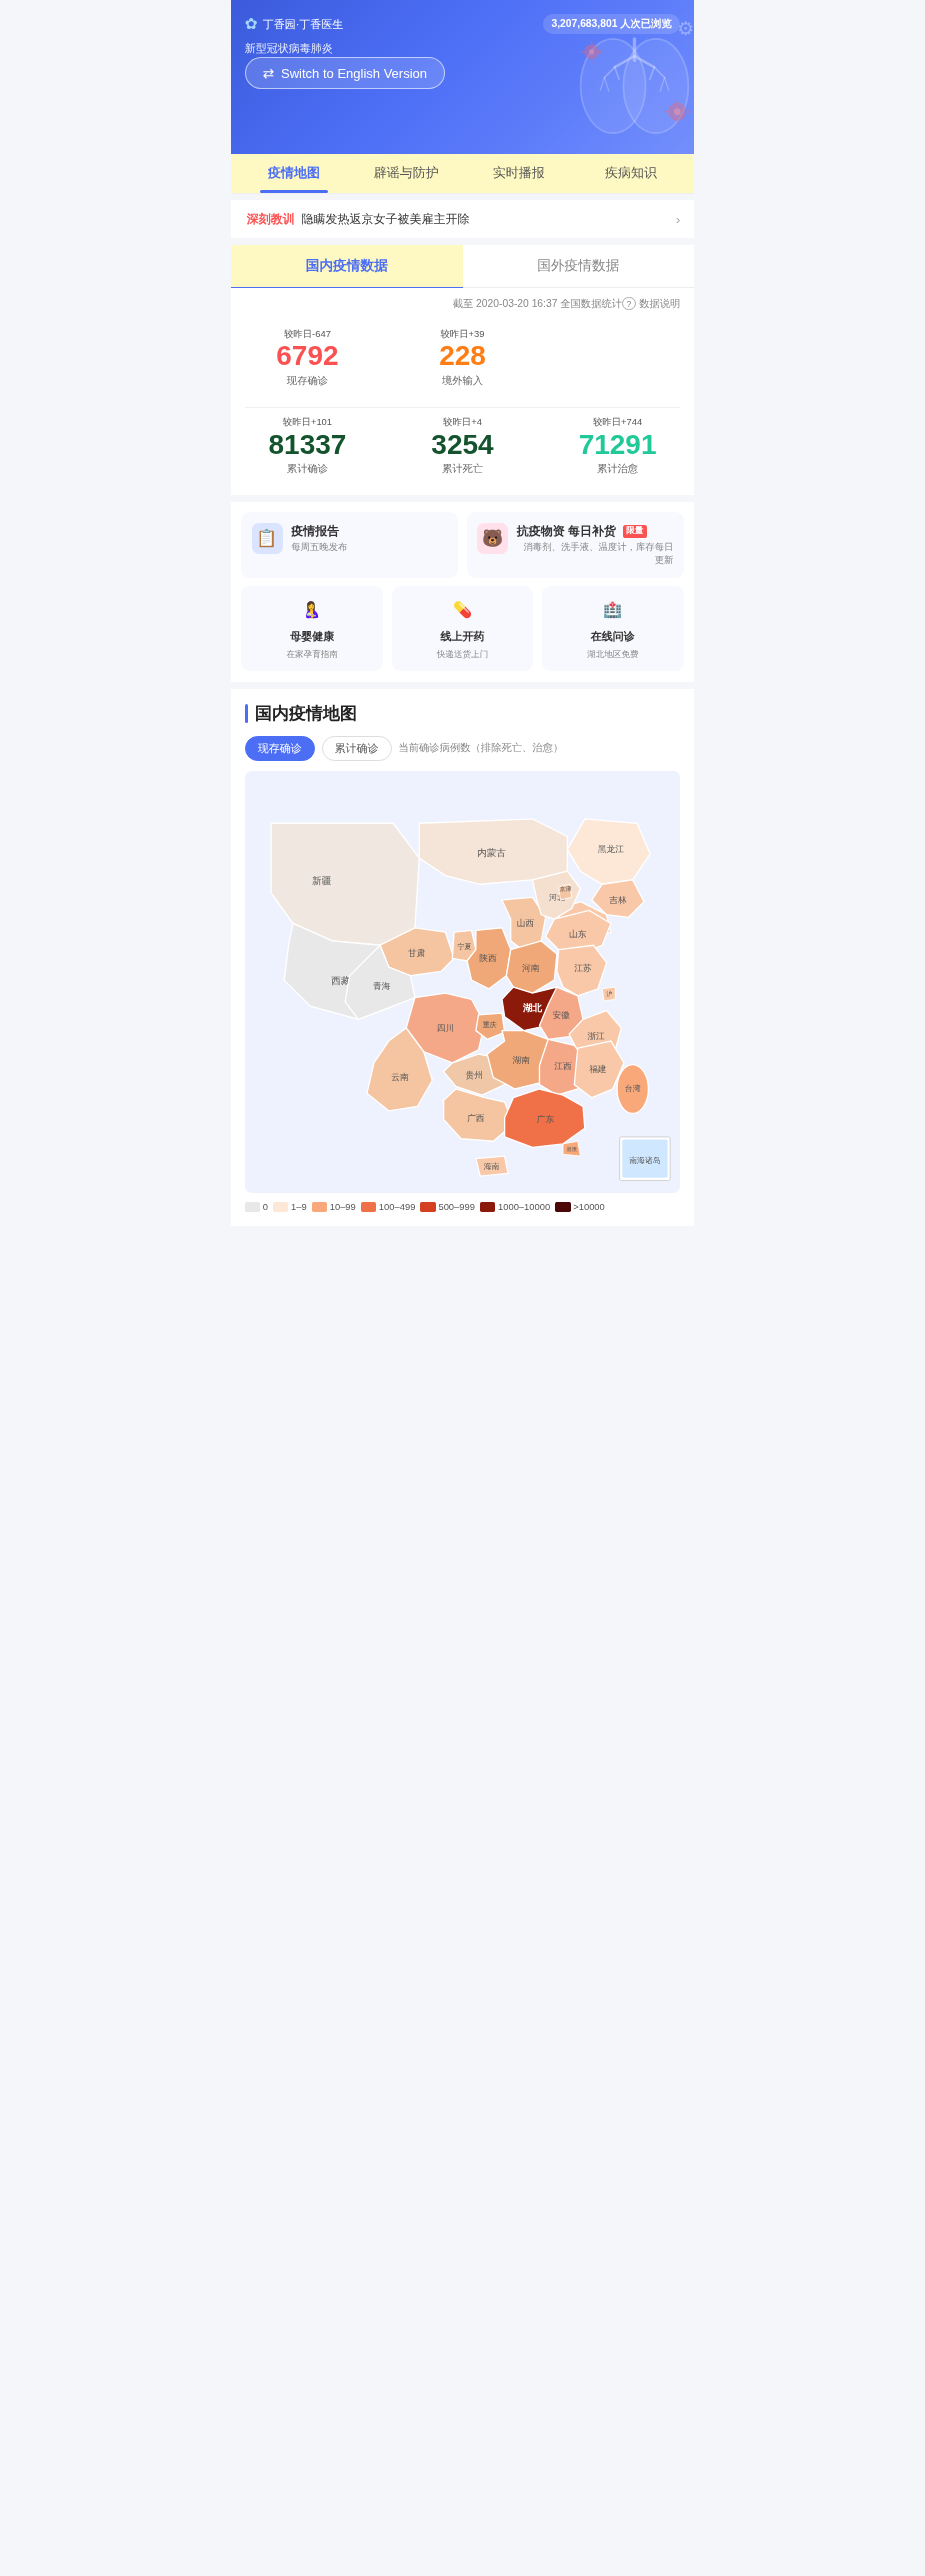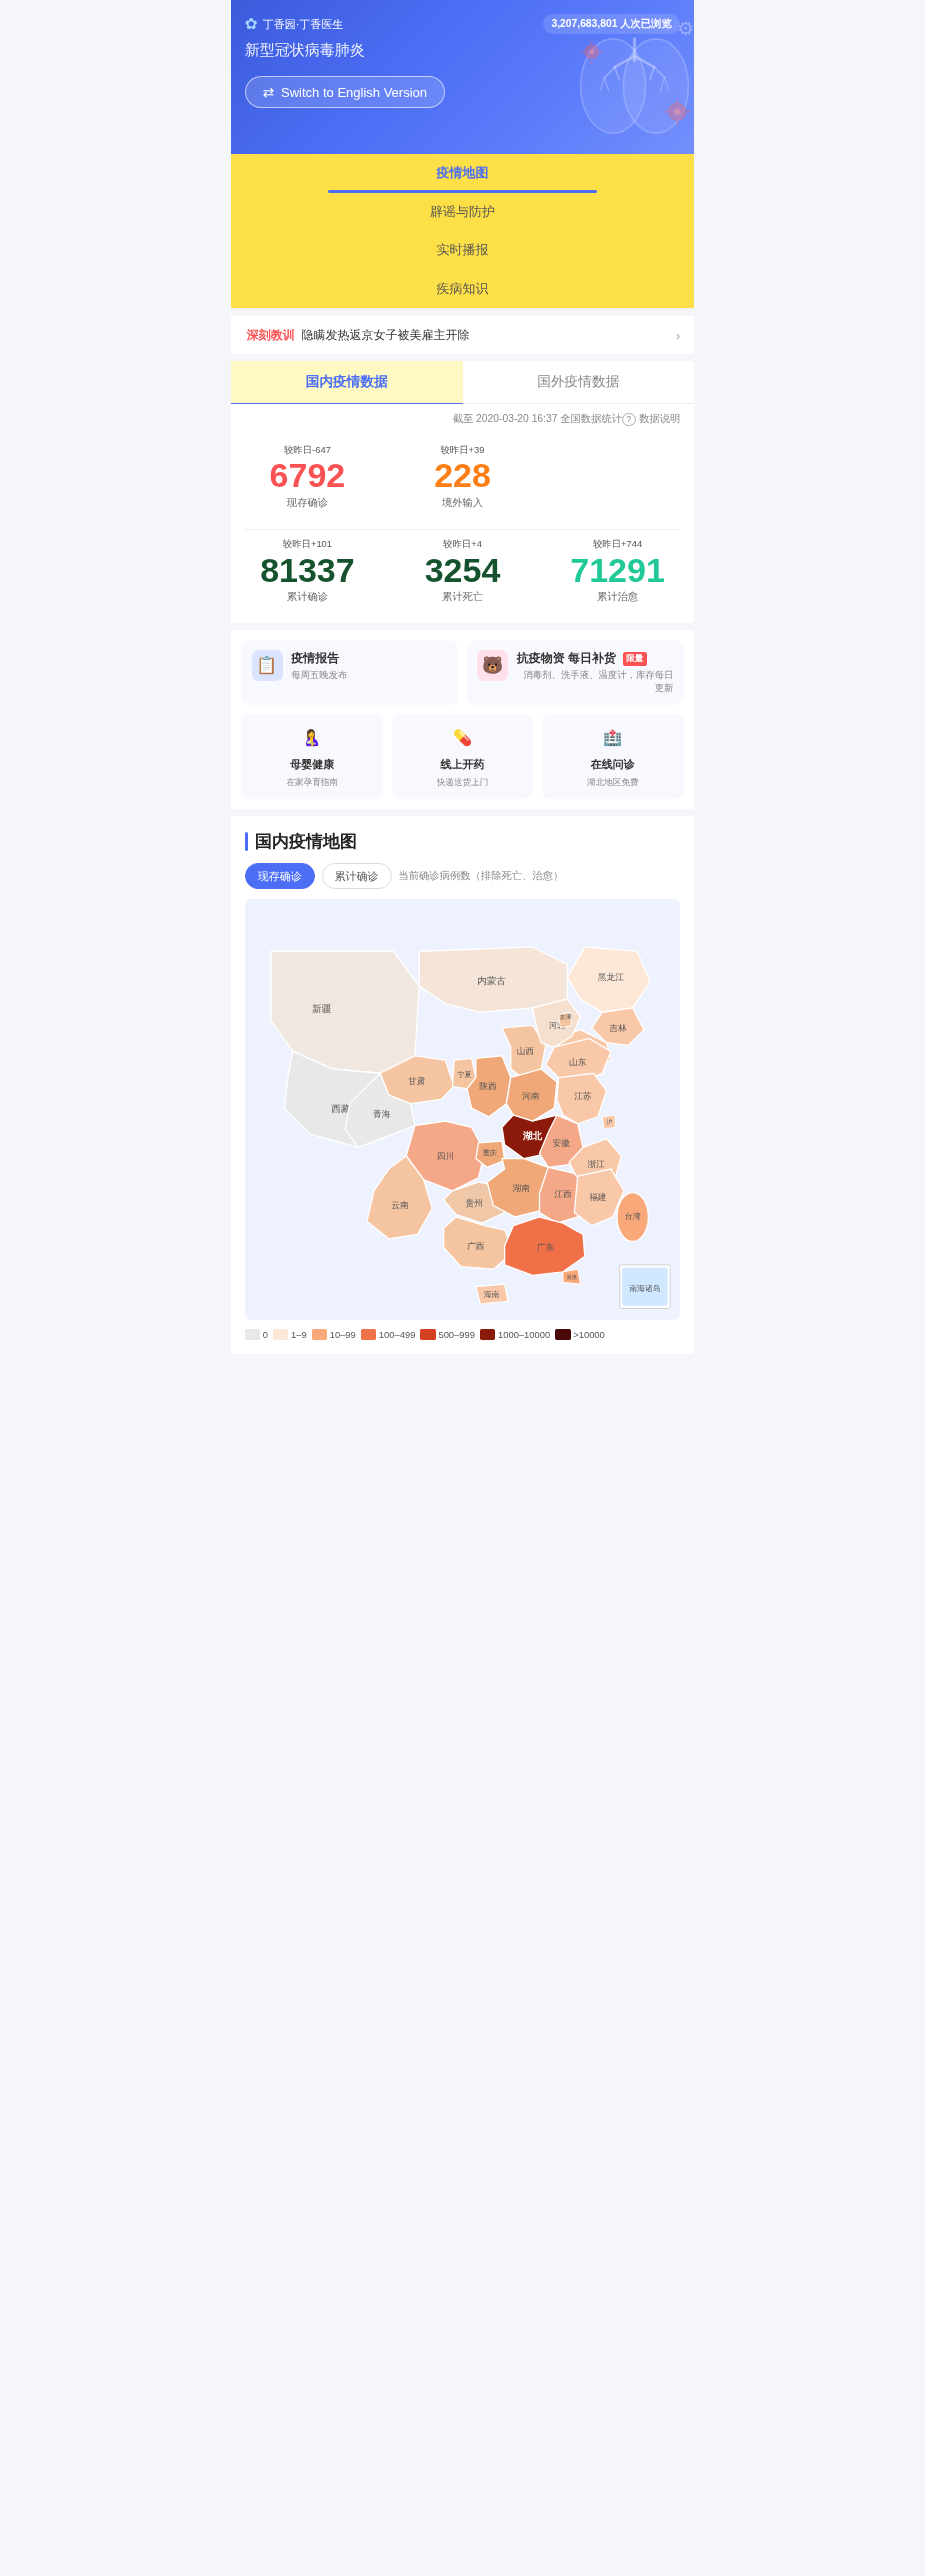--- a/index.html
+++ b/index.html
@@ -43,23 +43,23 @@
     .view-count {
       background: rgba(255,255,255,0.15);
       color: white;
       padding: 3.4px 8.6px;
       border-radius: 17px;
       font-size: 10.3px;
       font-weight: 600;
     }
     .header-subtitle {
       color: rgba(255,255,255,0.9);
-      font-size: 15px;
+      font-size: 11px;
       font-weight: 500;
-      margin-bottom: 16px;
+      margin-bottom: 1px;
     }
     .header-title {
       color: white;
       font-size: 27.4px;
       font-weight: 800;
       letter-spacing: 1.7px;
       margin-bottom: 10.3px;
     }
     .english-btn {
       display: inline-flex;
@@ -82,25 +82,24 @@
       position: absolute;
       right: -8.6px;
       top: 8.6px;
       width: 137px;
       height: 137px;
       opacity: 0.7;
     }
 
     
     .nav-bar {
-      background: #fde047;
+      background: #fef9c3;
       display: flex;
       padding: 0 6.9px;
       border-bottom: 0.9px solid #eee;
-      flex-direction: column;
     }
     .nav-item {
       flex: 1;
       text-align: center;
       padding: 10.3px 3.4px;
       font-size: 13px;
       color: #555;
       cursor: pointer;
       position: relative;
     }
@@ -205,21 +204,21 @@
     .stat-item {
       padding: 8.6px 6.9px;
       text-align: center;
     }
     .stat-change {
       font-size: 9.4px;
       color: #555;
       margin-bottom: 1.7px;
     }
     .stat-number {
-      font-size: 34px;
+      font-size: 28px;
       font-weight: 800;
       margin-bottom: 3.4px;
       line-height: 1;
     }
     .stat-number.red { color: #fa5252; }
     .stat-number.orange { color: #fd7e14; }
     .stat-number.dark-orange { color: #e67700; }
     .stat-number.dark-red { color: #14532d; }
     .stat-number.green { color: #20c997; }
     .stat-label {

